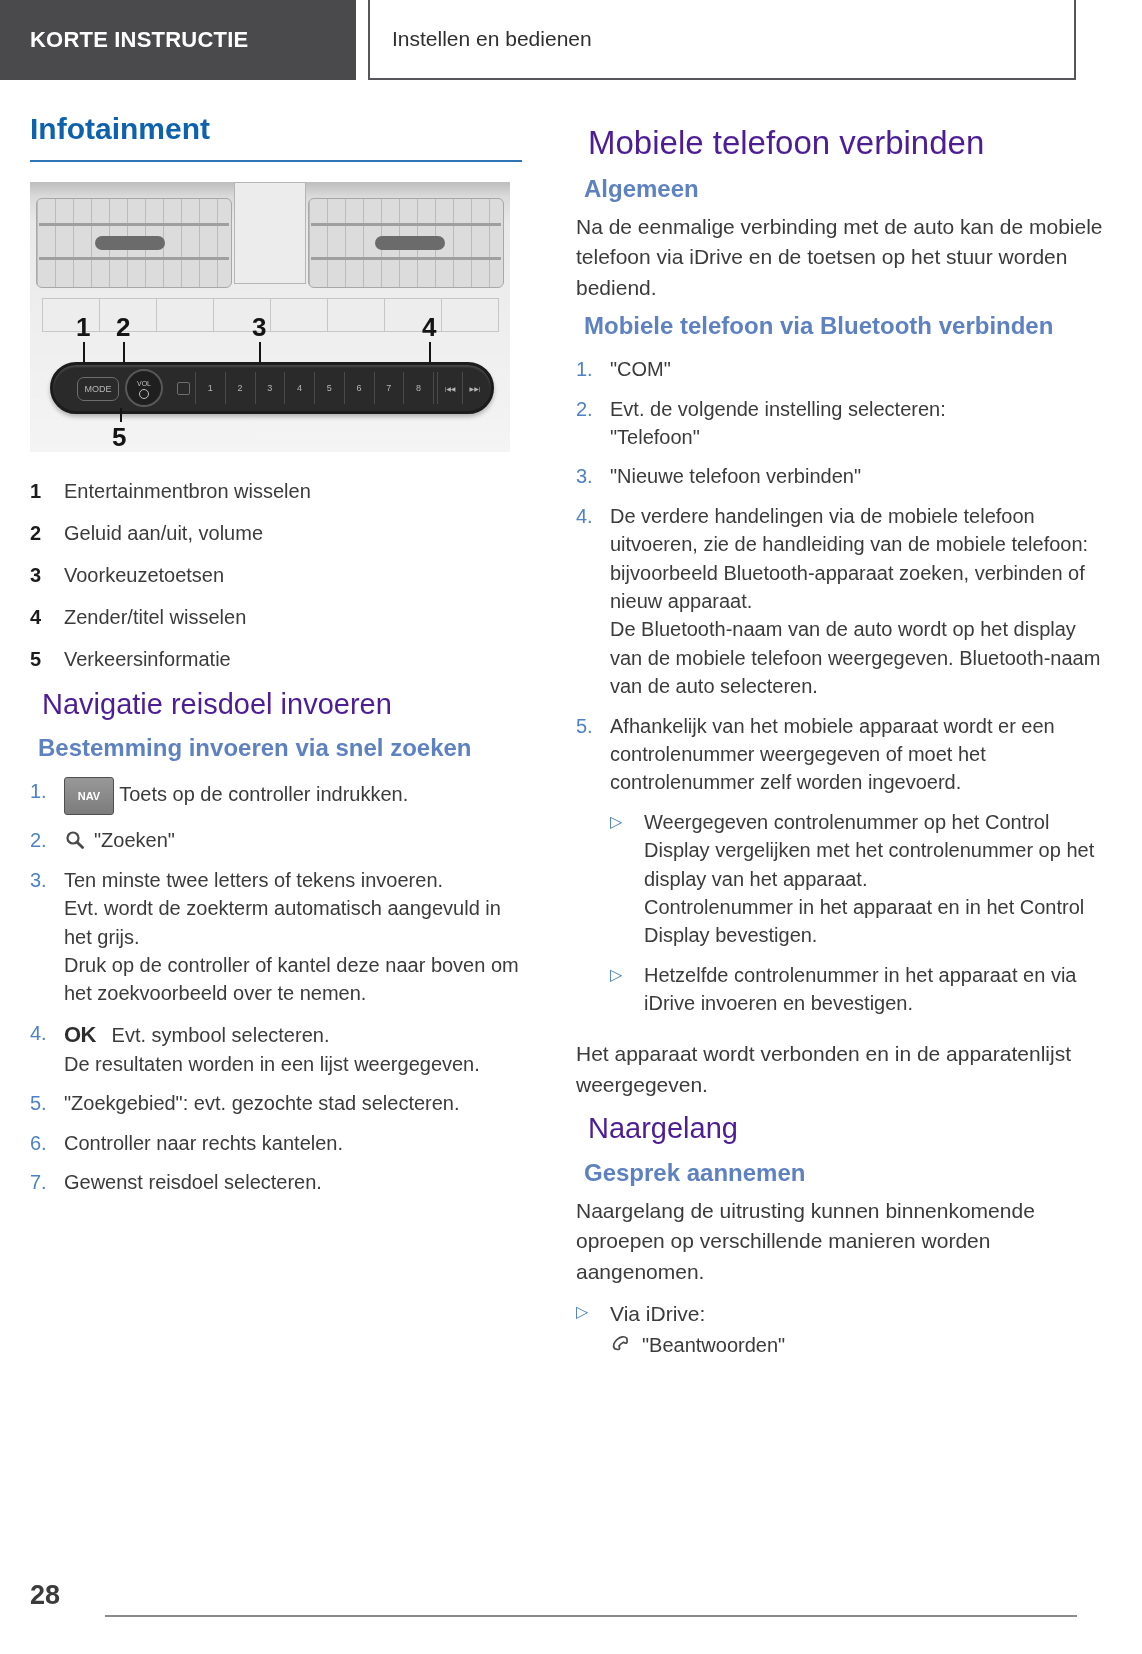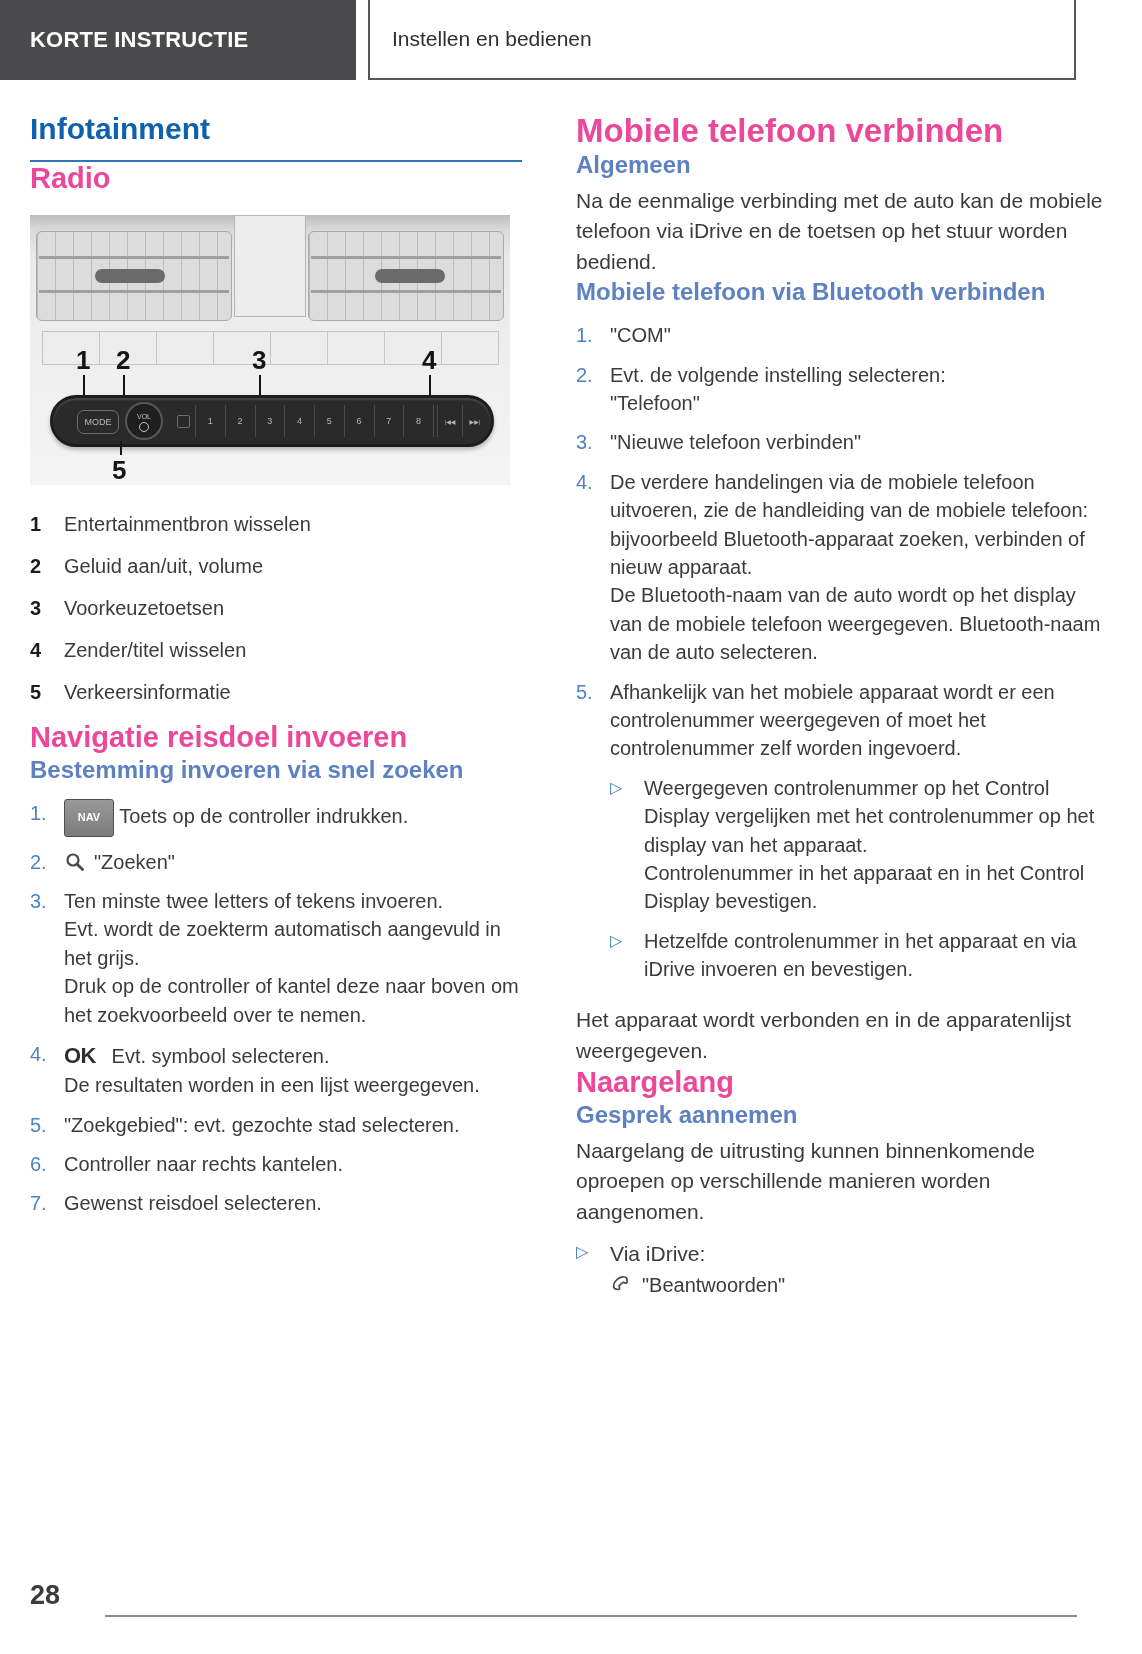--- a/index.html
+++ b/index.html
@@ -23,22 +23,22 @@
   }
   
   main { position:absolute; top:112px; left:30px; width:1082px; display:flex; gap:54px; }
   .col-left  { width:492px; flex:none; }
   .col-right { width:536px; flex:none; }
 
   h1.doc {
     margin:0; font-size:30px; font-weight:bold; color:#0e62ad;
     padding-bottom:14px; border-bottom:2px solid #2f74b5;
   }
-  h2.doc { margin:0; font-size:29px; font-weight:bold; color:#ec4899; line-height:1.15; }
-  h3.doc { margin:0; font-size:24px; font-weight:bold; color:#5d81c1; line-height:1.25; }
+  h2.doc { margin:12px; font-size:29px; font-weight:normal; color:#4c1d95; line-height:1.15; }
+  h3.doc { margin:8px; font-size:24px; font-weight:bold; color:#5d81c1; line-height:1.25; }
 
   .body-text { font-size:21px; line-height:1.45; }
   .mt-6{margin-top:6px;} .mt-14{margin-top:14px;}
   .mt-26{margin-top:26px;} .mt-34{margin-top:34px;} .mt-44{margin-top:44px;}
 
   
   .step { display:flex; margin-bottom:11px; font-size:20px; line-height:1.42; }
   .step-num { flex:none; width:34px; color:#4d82c4; }
   .step-body { flex:1; }
   .step-para { margin-top:0; }
@@ -117,21 +117,20 @@
 <div class="hdr-section">
   <span>Instellen en bedienen</span>
 </div>
 
 <main>
 
   <div class="col-left">
 
     <h1 class="doc">Infotainment</h1>
 
-    <h2 class="doc mt-44">Radio</h2>
 
     <div class="car-img">
       <div class="console"></div>
       <div class="vent vent-l">
         <div class="slat" style="top:24px"></div>
         <div class="slat" style="top:58px"></div>
         <div class="paddle" style="left:58px"></div>
       </div>
       <div class="vent vent-r">
         <div class="slat" style="top:24px"></div>

